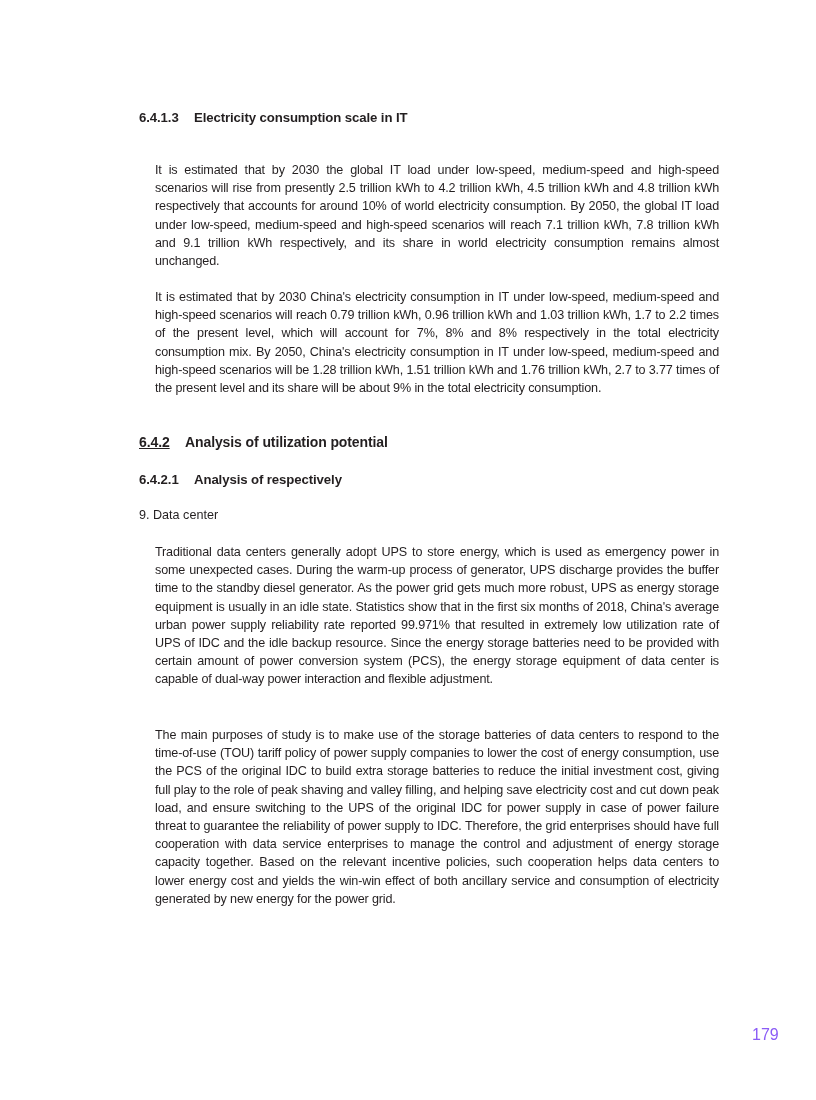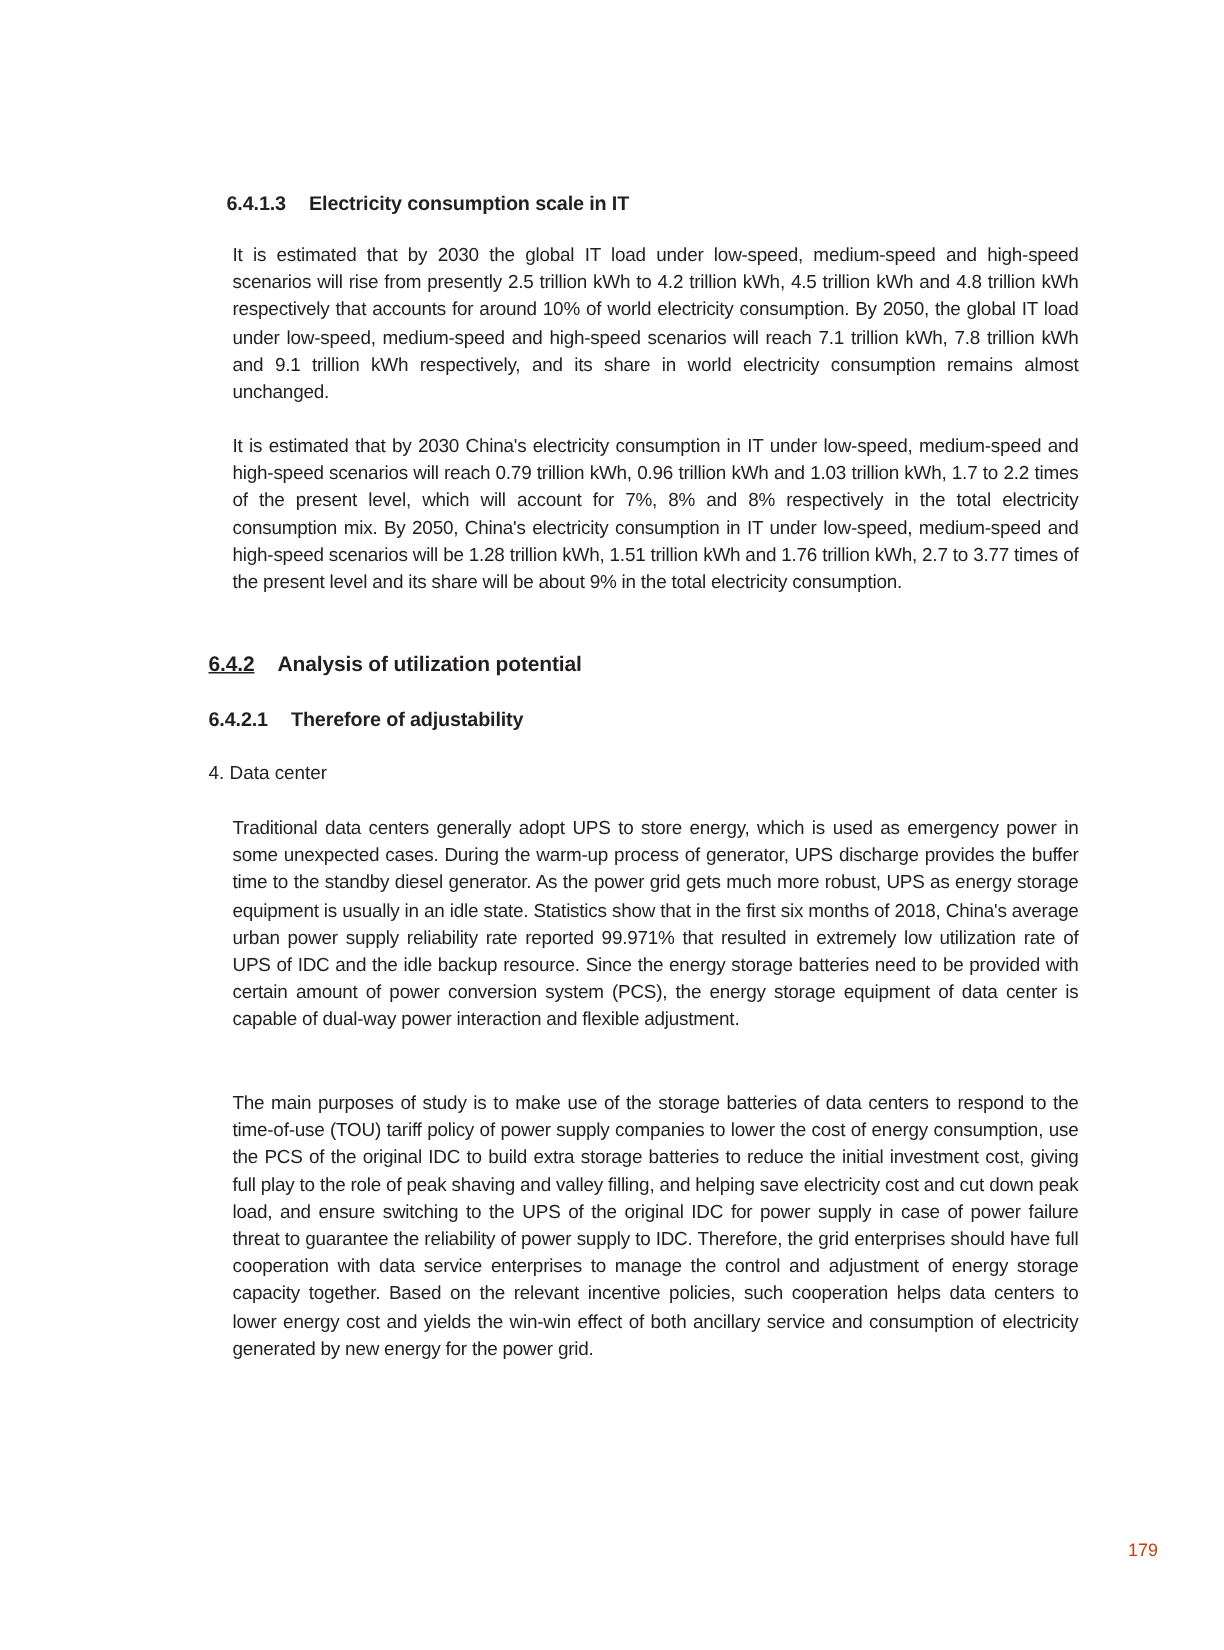--- a/index.html
+++ b/index.html
@@ -7,44 +7,44 @@
          font-family: "Liberation Sans", sans-serif; color: #231f20; }
   .page { position: absolute; left: 139px; top: 0; width: 564px; }
   .h { position: absolute; left: 0; font-weight: bold; font-size: 13.2px; white-space: nowrap; letter-spacing: -0.1px; }
   .h .num { display: inline-block; }
   .h4 .num { width: 55px; }
   .h3 .num { width: 46px; text-decoration: underline; }
   .h3 { font-size: 14px; }
   .p { position: absolute; left: 16px; width: 564px; font-size: 12.6px; line-height: 18.2px;
        text-align: justify; text-align-last: left; letter-spacing: -0.15px; }
   .list-item { position: absolute; left: 0; font-size: 12.6px; }
-  .pagenum { position: absolute; left: 752px; top: 1026px; font-size: 12px; color: #c2410c; }
+  .pagenum { position: absolute; left: 752px; top: 1026px; font-size: 16px; color: #8b5cf6; }
 </style>
 </head>
 <body>
 
 <div class="page">
 
-  <div class="h h4" style="top:128px;margin-left:12px;">
+  <div class="h h4" style="top:110px;">
     <span class="num">6.4.1.3</span><span>Electricity consumption scale in IT</span>
   </div>
 
   <div class="p" style="top:161px;">It is estimated that by 2030 the global IT load under low-speed, medium-speed and high-speed scenarios will rise from presently 2.5 trillion kWh to 4.2 trillion kWh, 4.5 trillion kWh and 4.8 trillion kWh respectively that accounts for around 10% of world electricity consumption. By 2050, the global IT load under low-speed, medium-speed and high-speed scenarios will reach 7.1 trillion kWh, 7.8 trillion kWh and 9.1 trillion kWh respectively, and its share in world electricity consumption remains almost unchanged.</div>
 
   <div class="p" style="top:288px;">It is estimated that by 2030 China's electricity consumption in IT under low-speed, medium-speed and high-speed scenarios will reach 0.79 trillion kWh, 0.96 trillion kWh and 1.03 trillion kWh, 1.7 to 2.2 times of the present level, which will account for 7%, 8% and 8% respectively in the total electricity consumption mix. By 2050, China's electricity consumption in IT under low-speed, medium-speed and high-speed scenarios will be 1.28 trillion kWh, 1.51 trillion kWh and 1.76 trillion kWh, 2.7 to 3.77 times of the present level and its share will be about 9% in the total electricity consumption.</div>
 
   <div class="h h3" style="top:434px;">
     <span class="num">6.4.2</span><span>Analysis of utilization potential</span>
   </div>
 
   <div class="h h4" style="top:472px;">
-    <span class="num">6.4.2.1</span><span>Therefore of adjustability</span>
+    <span class="num">6.4.2.1</span><span>Analysis of respectively</span>
   </div>
 
-  <div class="list-item" style="top:508px;">4. Data center</div>
+  <div class="list-item" style="top:508px;">9. Data center</div>
 
   <div class="p" style="top:543px;">Traditional data centers generally adopt UPS to store energy, which is used as emergency power in some unexpected cases. During the warm-up process of generator, UPS discharge provides the buffer time to the standby diesel generator. As the power grid gets much more robust, UPS as energy storage equipment is usually in an idle state. Statistics show that in the first six months of 2018, China's average urban power supply reliability rate reported 99.971% that resulted in extremely low utilization rate of UPS of IDC and the idle backup resource. Since the energy storage batteries need to be provided with certain amount of power conversion system (PCS), the energy storage equipment of data center is capable of dual-way power interaction and flexible adjustment.</div>
 
   <div class="p" style="top:726px;">The main purposes of study is to make use of the storage batteries of data centers to respond to the time-of-use (TOU) tariff policy of power supply companies to lower the cost of energy consumption, use the PCS of the original IDC to build extra storage batteries to reduce the initial investment cost, giving full play to the role of peak shaving and valley filling, and helping save electricity cost and cut down peak load, and ensure switching to the UPS of the original IDC for power supply in case of power failure threat to guarantee the reliability of power supply to IDC. Therefore, the grid enterprises should have full cooperation with data service enterprises to manage the control and adjustment of energy storage capacity together. Based on the relevant incentive policies, such cooperation helps data centers to lower energy cost and yields the win-win effect of both ancillary service and consumption of electricity generated by new energy for the power grid.</div>
 
 </div>
 
 <div class="pagenum">179</div>
 
 </body></html>

